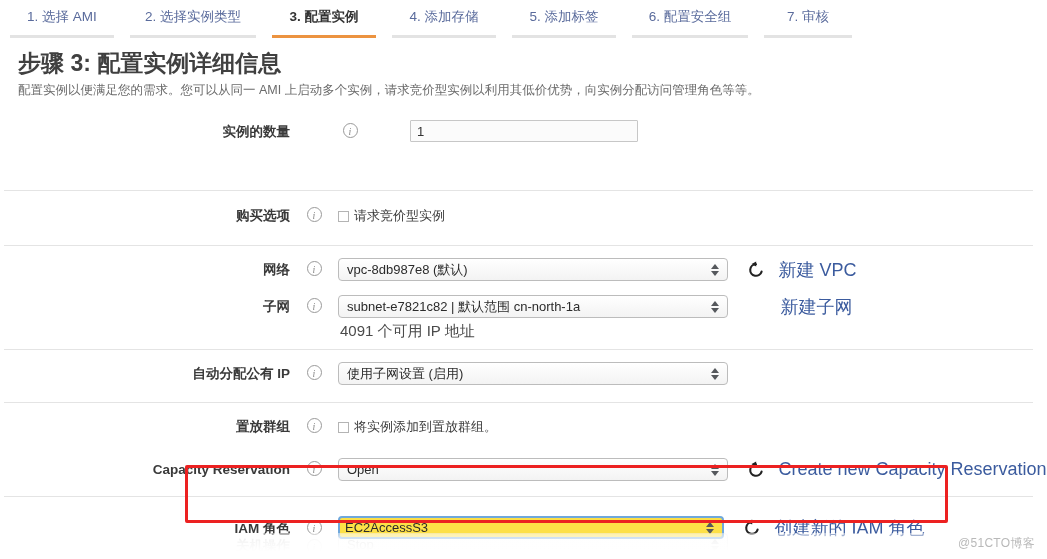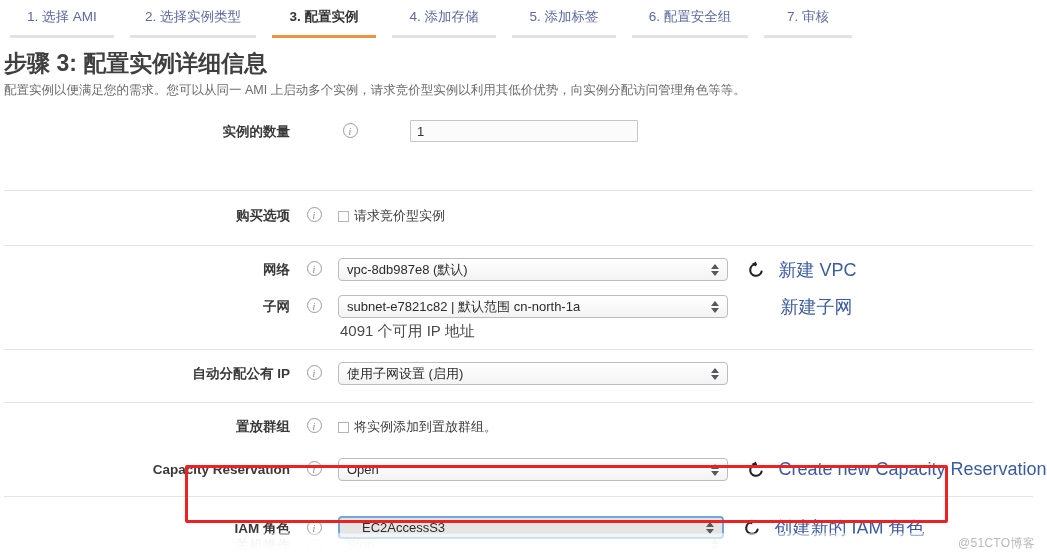--- a/index.html
+++ b/index.html
@@ -38,21 +38,21 @@
   }
   .wiz-tab + .wiz-tab { margin-left: 16px; }
   .wiz-tab.active {
     color: #333333;
     font-weight: bold;
     border-bottom-color: #ec9340;
   }
 
   
   .page-head {
-    padding: 8px 0 0 4px;
+    padding: 8px 0 0 18px;
   }
   .page-title {
     font-size: 23px;
     font-weight: bold;
     color: #404040;
     letter-spacing: 0px;
     margin: 0;
     line-height: 30px;
   }
   .page-desc {
@@ -178,22 +178,22 @@
   .spin i.up { border-bottom: 5px solid #55585c; margin-bottom: 2px; }
   .spin i.dn { border-top: 5px solid #55585c; }
 
   .sel.w-vpc  { width: 390px; }
   .sel.w-sub  { width: 390px; }
   .sel.w-ip   { width: 390px; }
   .sel.w-cap  { width: 390px; }
   .sel.w-iam  { width: 386px; }
   .sel.focused {
     border: 2px solid #6fa8dc;
-    background: #e5e5e5;
-    padding-left: 22px;
+    background: #fde047;
+    padding-left: 5px;
   }
   .sel.focused .sel-text { line-height: 19px; }
 
   
   .cbx-line {
     display: flex;
     align-items: center;
     padding-top: 3px;
     font-size: 13px;
     color: #3c3c3c;

